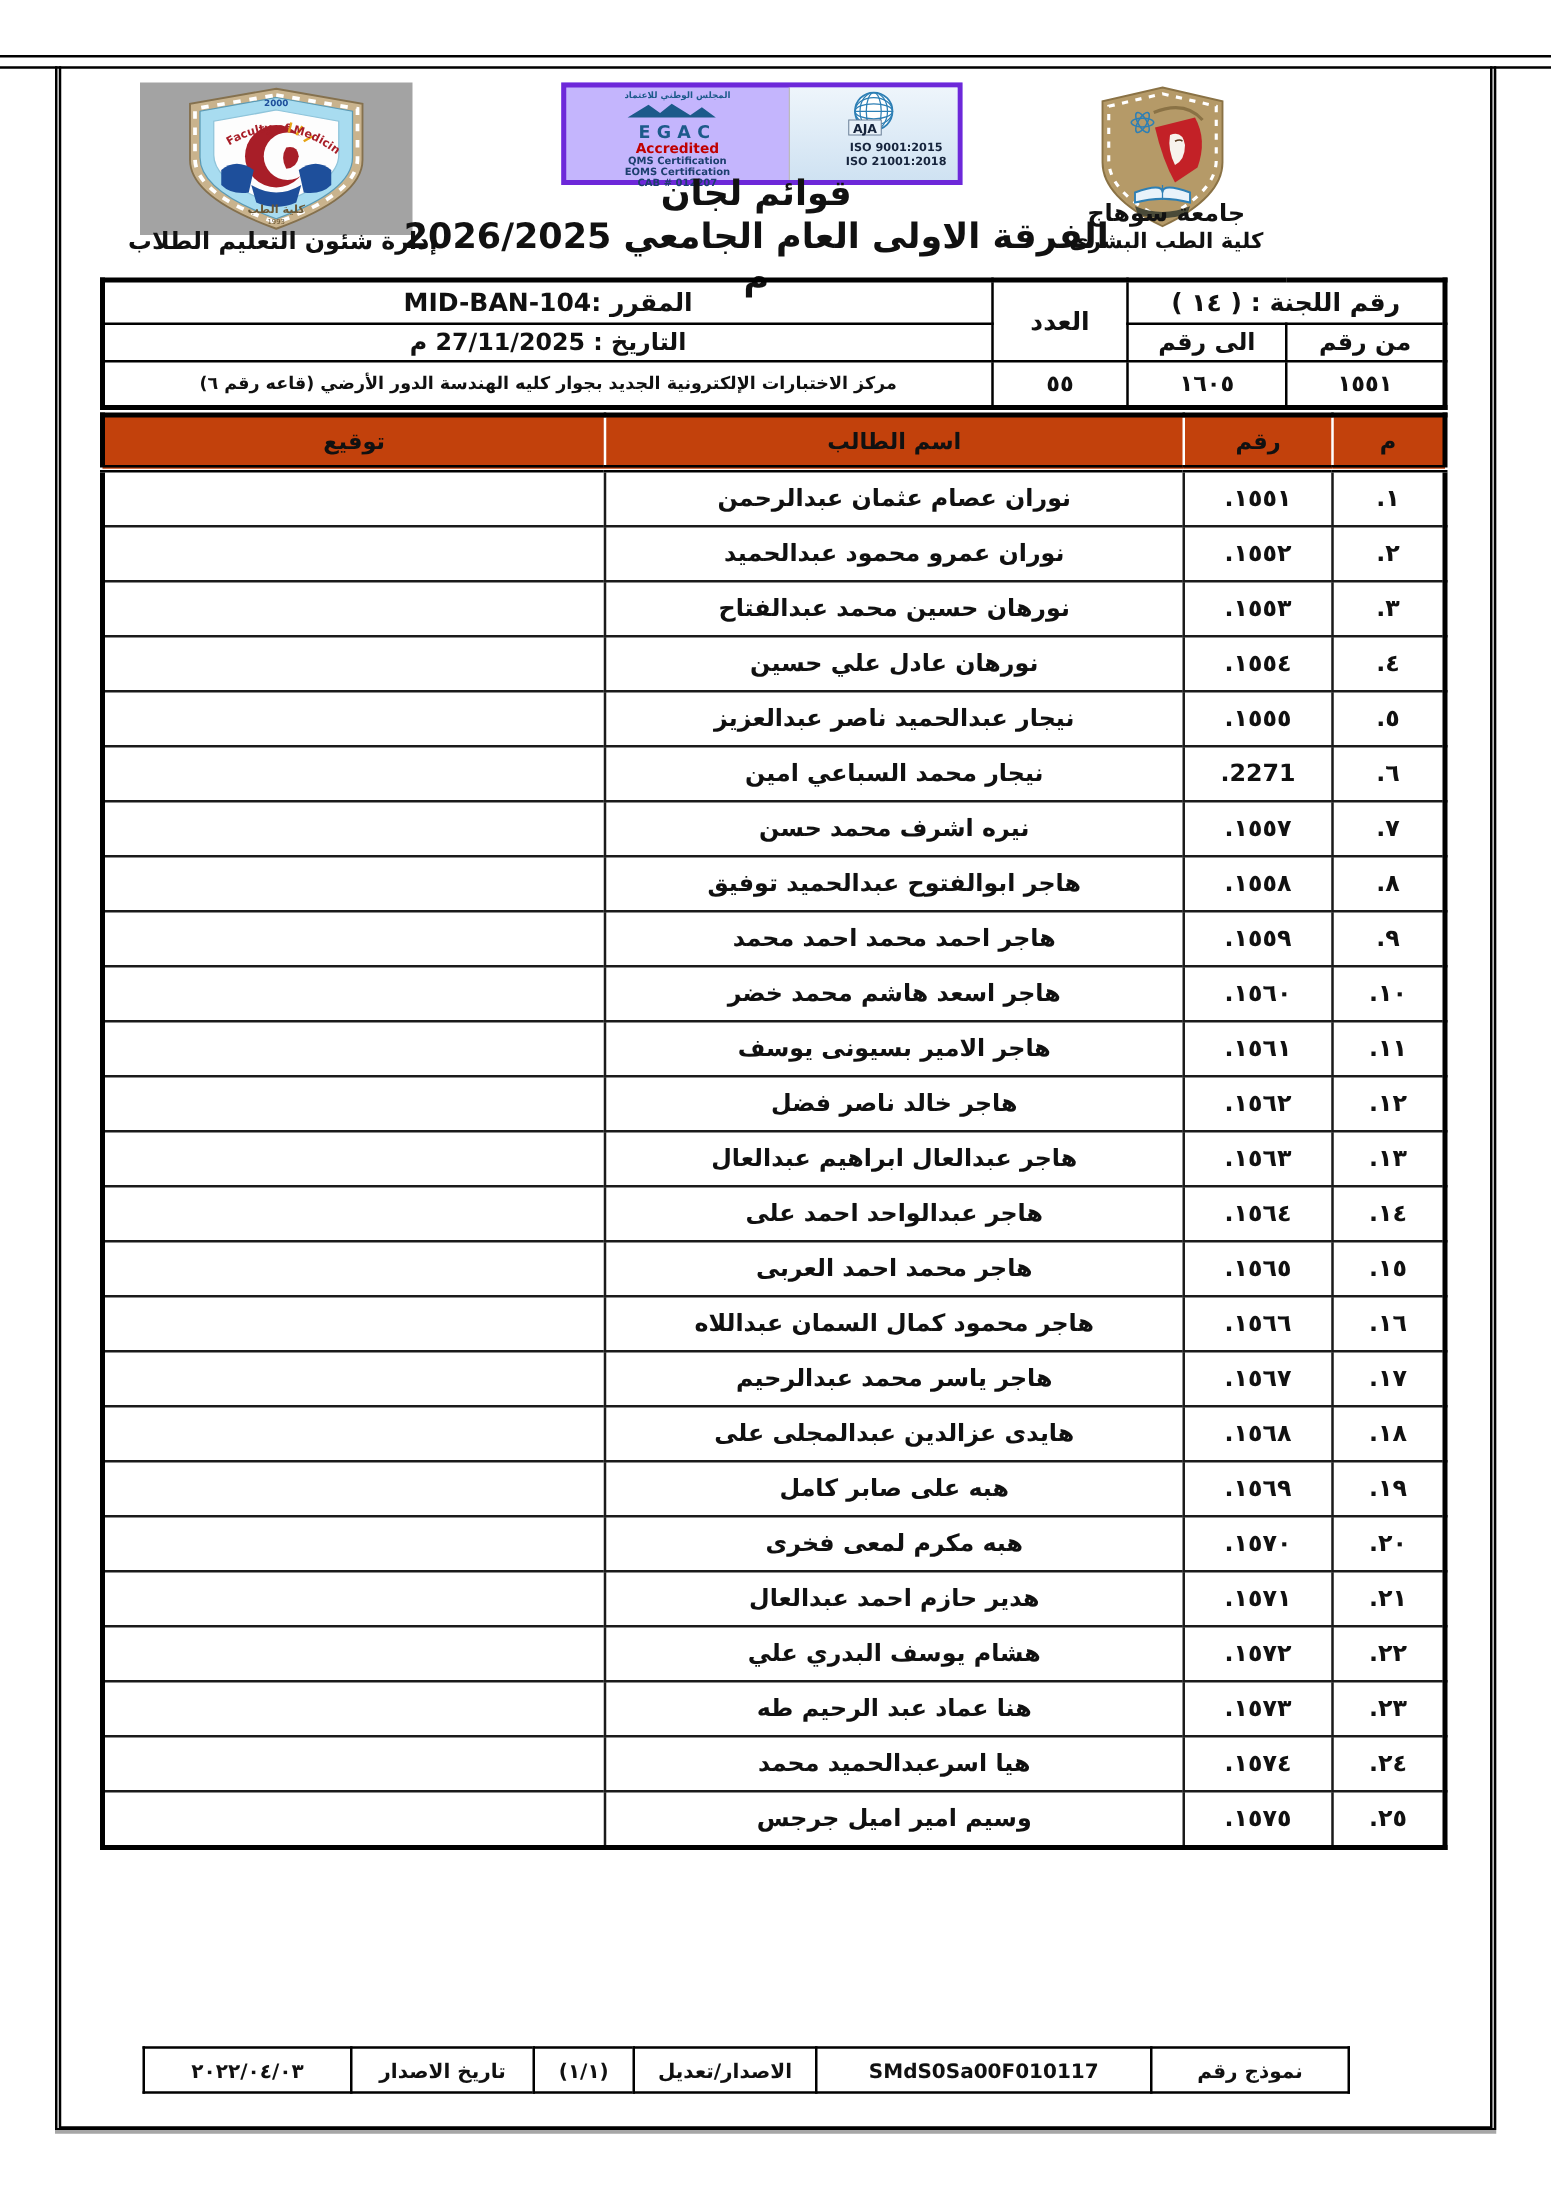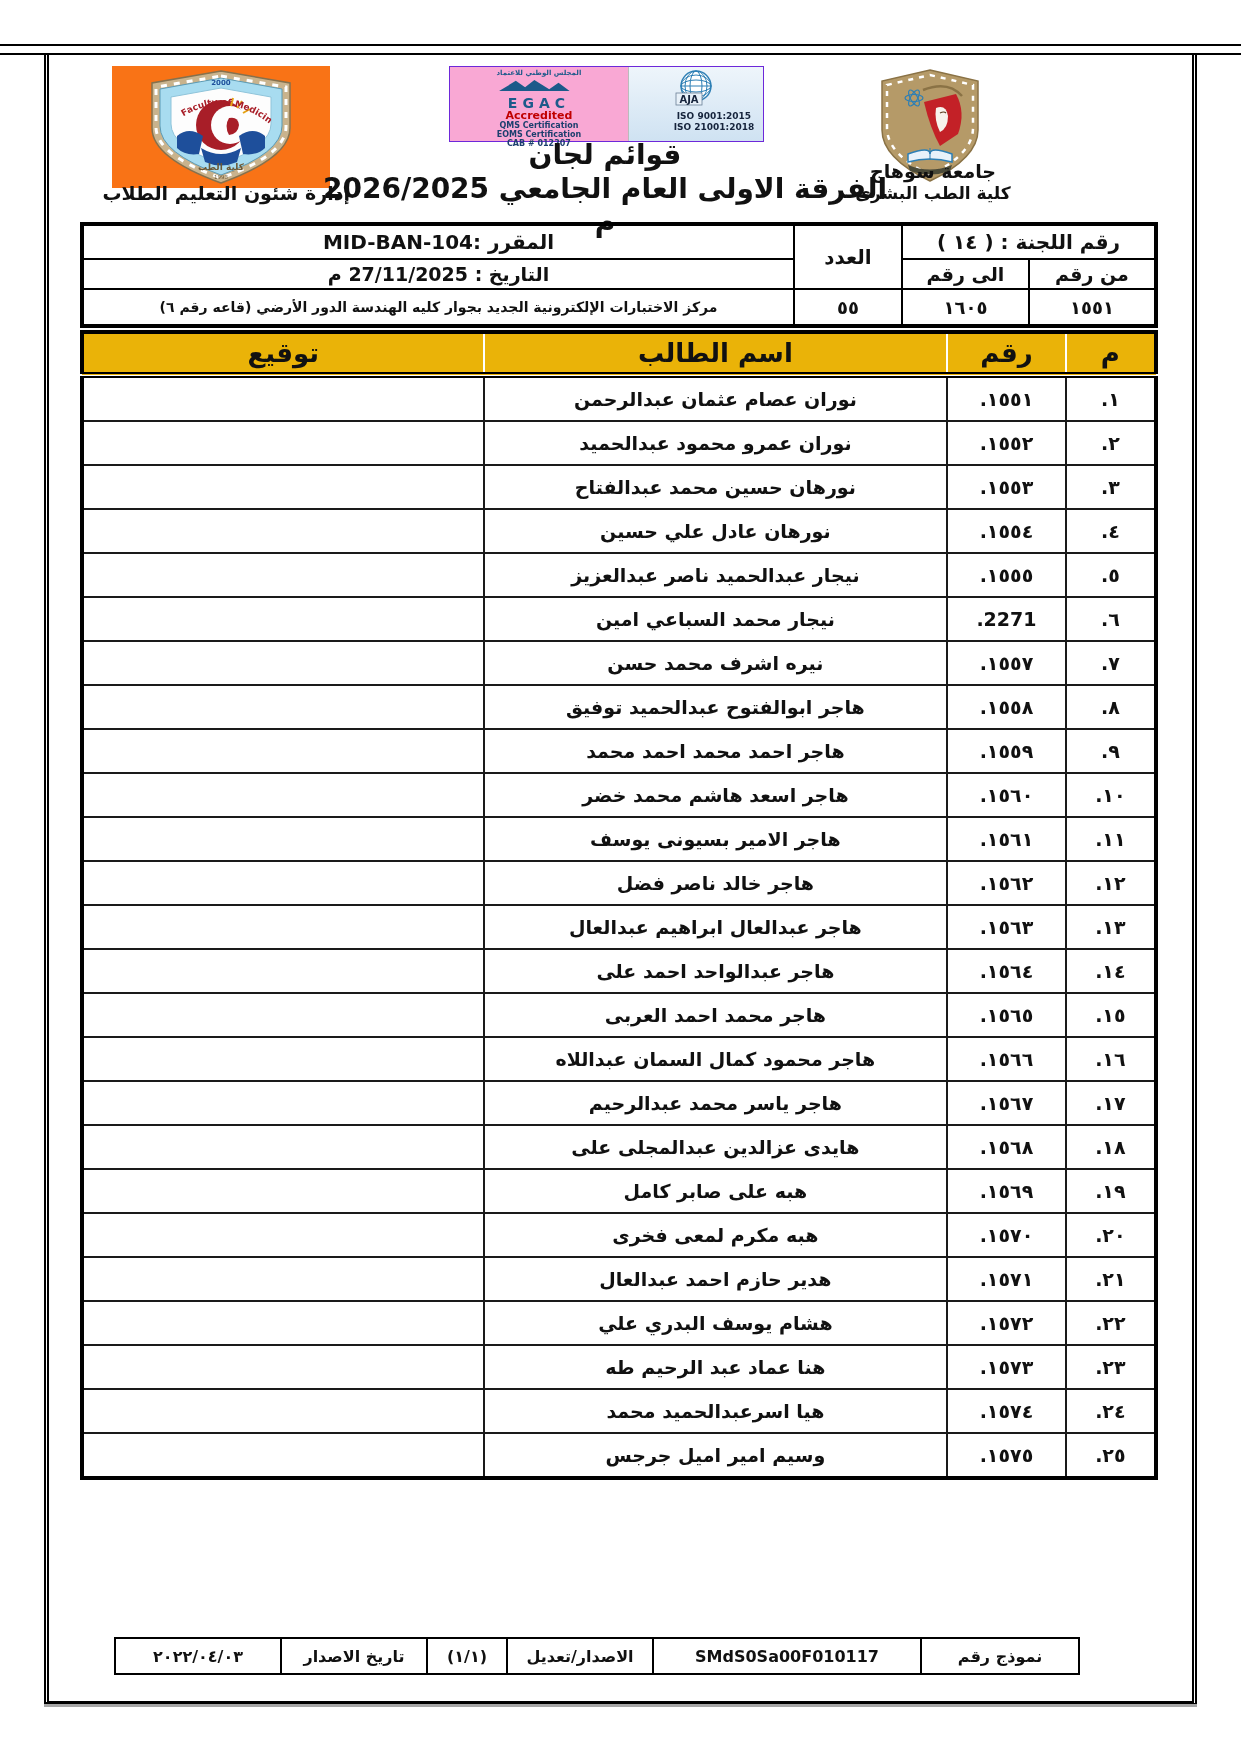--- a/index.html
+++ b/index.html
@@ -6,25 +6,25 @@
   .page{position:relative;width:1241px;height:1755px;background:#ffffff;
         font-family:"DejaVu Sans",sans-serif;color:#111;overflow:hidden;}
   
   .top-rule{position:absolute;top:44px;left:0;width:100%;height:7px;
             border-top:2px solid #000;border-bottom:2px solid #000;}
   .page-frame{position:absolute;top:53px;left:44px;width:1143px;height:1648px;
               border-left:5px double #000;border-right:5px double #000;
               border-bottom:3px solid #000;box-shadow:0 3px 0 rgba(0,0,0,.35);}
   
   .faculty-logo-wrap{position:absolute;left:112px;top:66px;width:218px;height:122px;
-                     background:#f97316;display:flex;align-items:center;justify-content:center;}
+                     background:#a3a3a3;display:flex;align-items:center;justify-content:center;}
   .dept-text{position:absolute;left:92px;top:182px;width:258px;
              direction:rtl;font-size:19px;font-weight:bold;}
   .cert-box{position:absolute;left:449px;top:66px;width:313px;height:74px;
-            border:1px solid #6d28d9;background:#f9a8d4;display:flex;direction:ltr;}
+            border:4px solid #6d28d9;background:#c4b5fd;display:flex;direction:ltr;}
   .egac{width:57%;text-align:center;padding-top:2px;}
   .egac .arb{font-size:7px;color:#1c5a8a;font-weight:bold;direction:rtl;line-height:8px;}
   .egac .nm{font-size:14px;font-weight:bold;color:#1c5a8a;letter-spacing:5px;line-height:14px;}
   .egac .acc{font-size:11px;font-weight:bold;color:#c00000;line-height:11px;}
   .egac .ln{font-size:8px;font-weight:bold;color:#1c3f6e;line-height:9px;}
   .aja{width:43%;text-align:center;border-left:1px solid #bbb;
        background:linear-gradient(#eef5fb,#cfe2f2);padding-top:2px;}
   .aja .ln{font-size:9px;font-weight:bold;color:#16243c;line-height:11px;padding-left:36px;}
   .doc-title1{position:absolute;left:400px;top:138px;width:410px;text-align:center;
               direction:rtl;font-size:28px;font-weight:bold;}
@@ -38,21 +38,21 @@
   .info-table{position:absolute;left:80px;top:222px;width:1078px;direction:rtl;
               border-collapse:collapse;border:4px solid #000;}
   .info-table td{border:2px solid #000;font-weight:bold;text-align:center;padding:0 6px;}
   .info-table .lbl{font-size:20px;height:32px;}
   .info-table .lbl2{font-size:19px;height:28px;}
   .info-table .val{font-size:18px;height:34px;}
   .info-table .loc{font-size:14px;}
   
   .main-table{position:absolute;left:80px;top:330px;width:1078px;direction:rtl;
               border-collapse:collapse;border:4px solid #000;}
-  .main-table th{background:#eab308;font-size:26px;font-weight:bold;height:36px;
+  .main-table th{background:#c2410c;font-size:18px;font-weight:bold;height:36px;
                  border-left:2px solid #fff;border-right:2px solid #fff;
                  border-bottom:6px double #000;border-top:2px solid #000;}
   .main-table td{border:2px solid #1a1a1a;height:40px;text-align:center;
                  font-weight:bold;font-size:19px;}
   .col-idx{width:90px;}.col-num{width:118px;}.col-name{width:462px;}.col-sig{width:400px;}
   
   .footer-table{position:absolute;left:114px;top:1637px;direction:rtl;
                 border-collapse:collapse;border:2px solid #000;}
   .footer-table td{border:2px solid #000;height:34px;text-align:center;
                    font-weight:bold;font-size:16px;padding:0 8px;}

